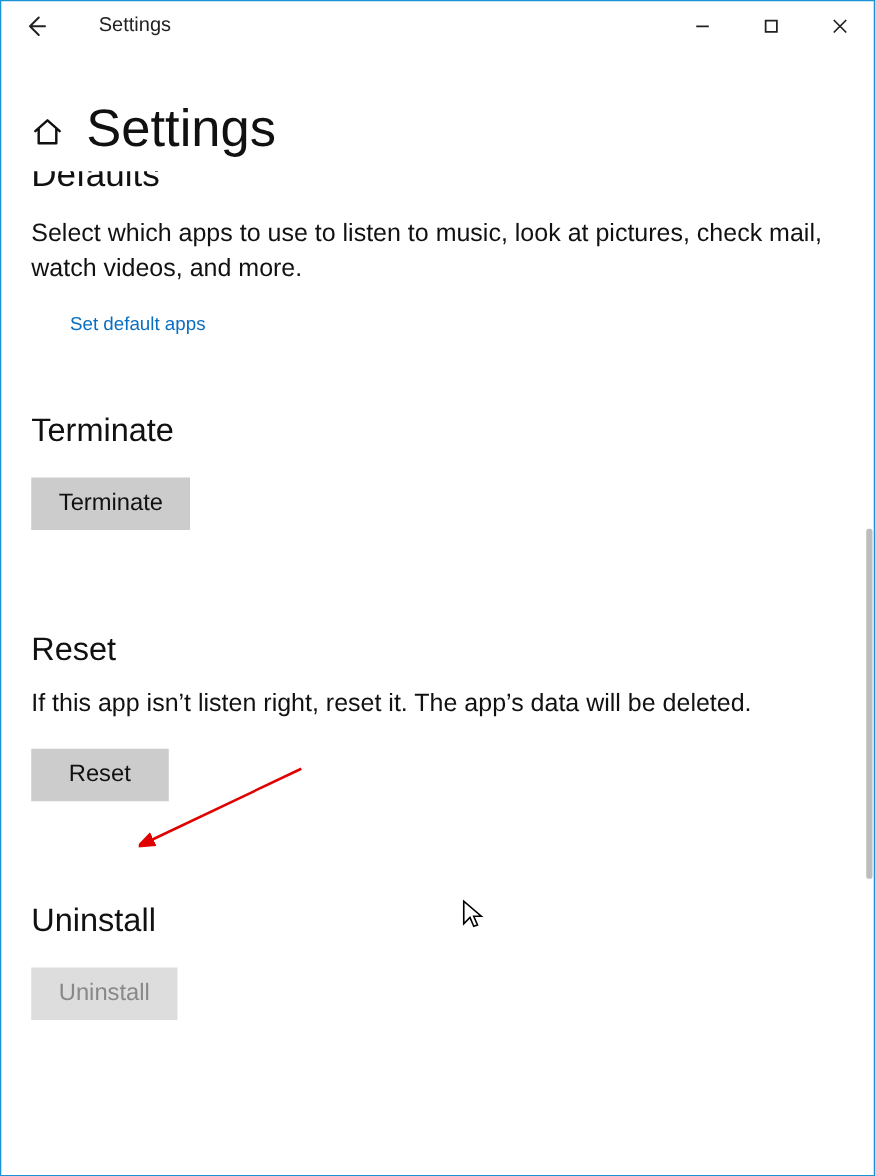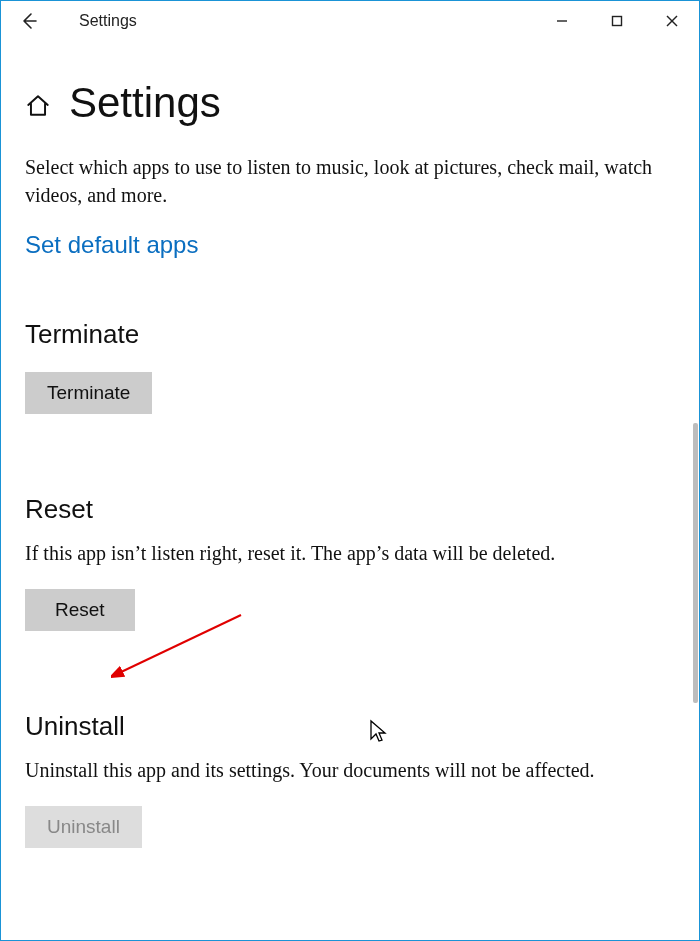--- a/index.html
+++ b/index.html
@@ -65,28 +65,28 @@
     margin-top: 2px;
     line-height: 0.2;
     font-weight: 400;
   }
   .desc {
     font-size: 20px;
     color: #111;
     margin: 18px 0 0 0;
     line-height: 1.4;
     max-width: 640px;
-    font-family: Liberation Serif, serif;
   }
   a.link {
     display: inline-block;
     margin-top: 22px;
     color: #0a6ec0;
-    font-size: 24px;
+    font-size: 15px;
     text-decoration: none;
+    margin-left: 31px;
   }
   h2.section {
     font-size: 26px;
     font-weight: 400;
     color: #111;
     margin: 60px 0 0 0;
   }
   .btn {
     display: inline-block;
     background: #ccc;
@@ -159,36 +159,36 @@
   <span class="home">
     <svg width="26" height="26" viewBox="0 0 24 24">
       <path d="M3 11 L12 3 L21 11 M5.5 9.2 V20 H18.5 V9.2" stroke="#111" stroke-width="1.8" fill="none" stroke-linejoin="round" stroke-linecap="round"></path>
     </svg>
   </span>
   <h1>Settings</h1>
 </div>
 
 <div class="content">
   
+  <div class="cutoff">Defaults</div>
 
   <p class="desc">Select which apps to use to listen to music, look at pictures, check mail, watch videos, and more.</p>
   <a href="#" class="link">Set default apps</a>
 
   
   <h2 class="section">Terminate</h2>
   <button class="btn">Terminate</button>
 
   
   <h2 class="section" style="margin-top:80px">Reset</h2>
   <p class="desc" style="margin-top:14px">If this app isn’t listen right, reset it. The app’s data will be deleted.</p>
   <button class="btn" style="padding:10px 30px">Reset</button>
 
   
   <h2 class="section" style="margin-top:80px">Uninstall</h2>
-  <p class="desc" style="margin-top:14px">Uninstall this app and its settings. Your documents will not be affected.</p>
   <button class="btn disabled">Uninstall</button>
 </div>
 
 <div class="scrollbar"></div>
 
 <svg class="arrow" width="140" height="80" viewBox="0 0 140 80">
   <defs>
     <marker id="ah" markerWidth="10" markerHeight="10" refX="2" refY="3" orient="auto">
       <path d="M0,0 L0,6 L8,3 z" fill="#e00000"></path>
     </marker>

